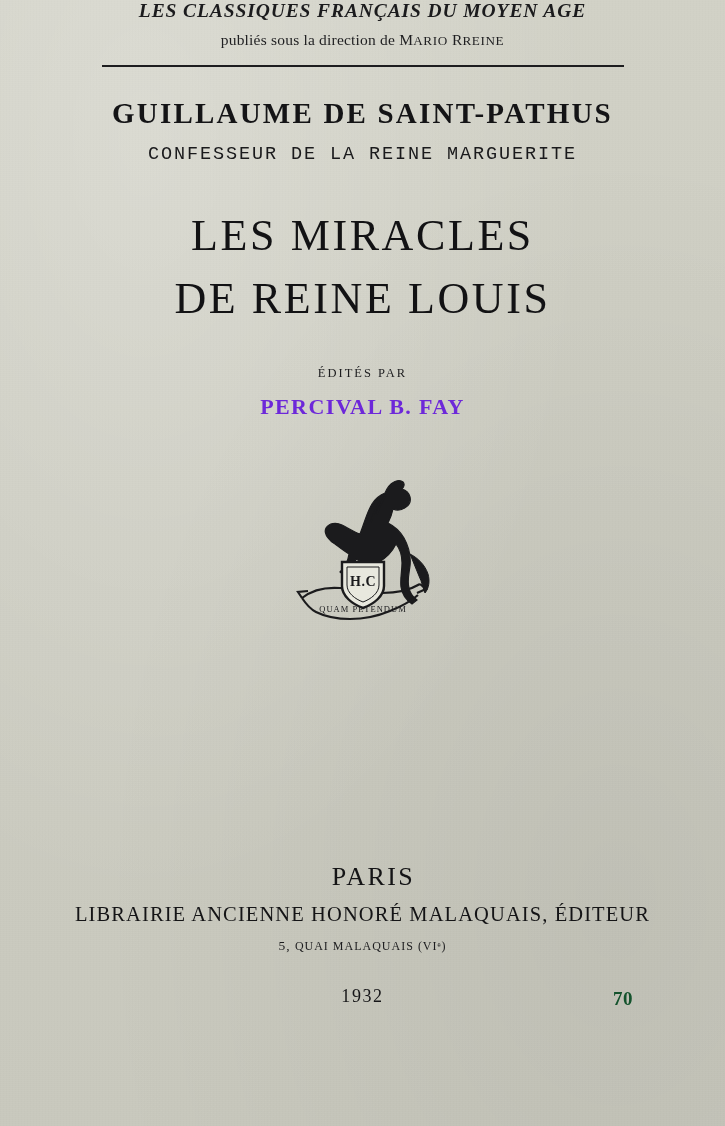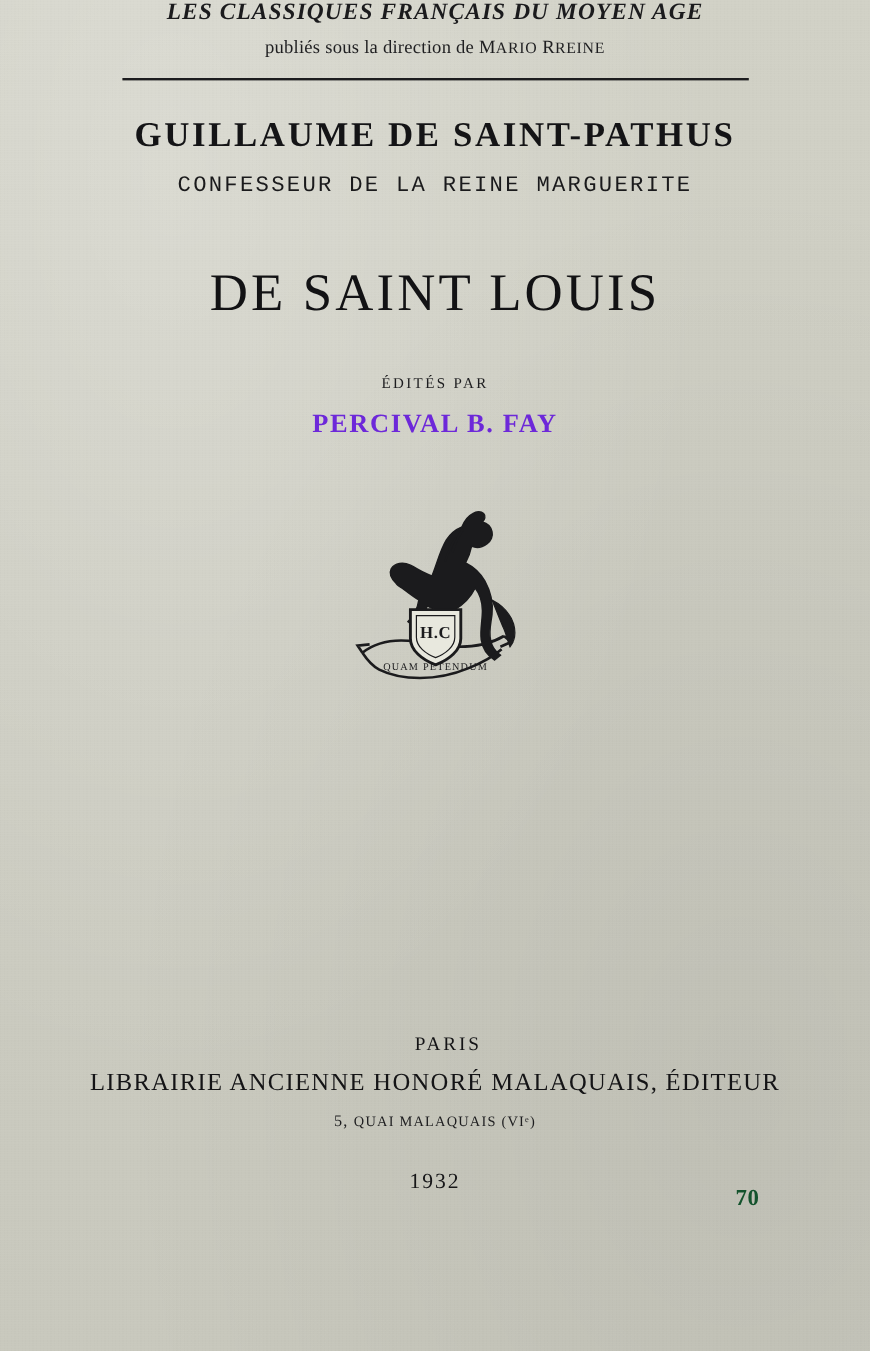--- a/index.html
+++ b/index.html
@@ -134,21 +134,21 @@
   }
 
   .imprint {
     position: absolute;
     left: 0;
     right: 0;
     top: 862px;
     text-align: center;
   }
   .imprint .city {
-    font-size: 16px;
+    font-size: 26px;
     letter-spacing: 2.4px;
     color: #141416;
     padding-left: 22px;
   }
   .imprint .publisher {
     margin-top: 11px;
     font-size: 20.5px;
     letter-spacing: 1.1px;
     color: #141416;
   }
@@ -193,21 +193,22 @@
       <span class="cap">publiés sous la direction de </span><span class="cap">M</span><span class="sc">ARIO</span><span class="cap">&nbsp;</span><span class="cap">R</span><span class="sc">REINE</span>
     </div>
   </div>
 
   <div class="rule"></div>
 
   <div class="author">GUILLAUME DE SAINT-PATHUS</div>
   <div class="author-sub">CONFESSEUR DE LA REINE MARGUERITE</div>
 
   <div class="maintitle">
-    <div class="l2">DE SAINT LOUIS</div>
+    <div class="l1">LES MIRACLES</div>
+    <div class="l2">DE REINE LOUIS</div>
   </div>
 
   <div class="editedby">ÉDITÉS PAR</div>
   <div class="editor">PERCIVAL B. FAY</div>
 
   <div class="device">
     <svg width="190" height="170" viewBox="0 0 190 170">
       <g fill="#1b1b1d" stroke="#1b1b1d">
 
         <path d="M62 78 C58 74 56 70 58 66 C61 61 68 60 74 63 C80 66 86 70 92 72

